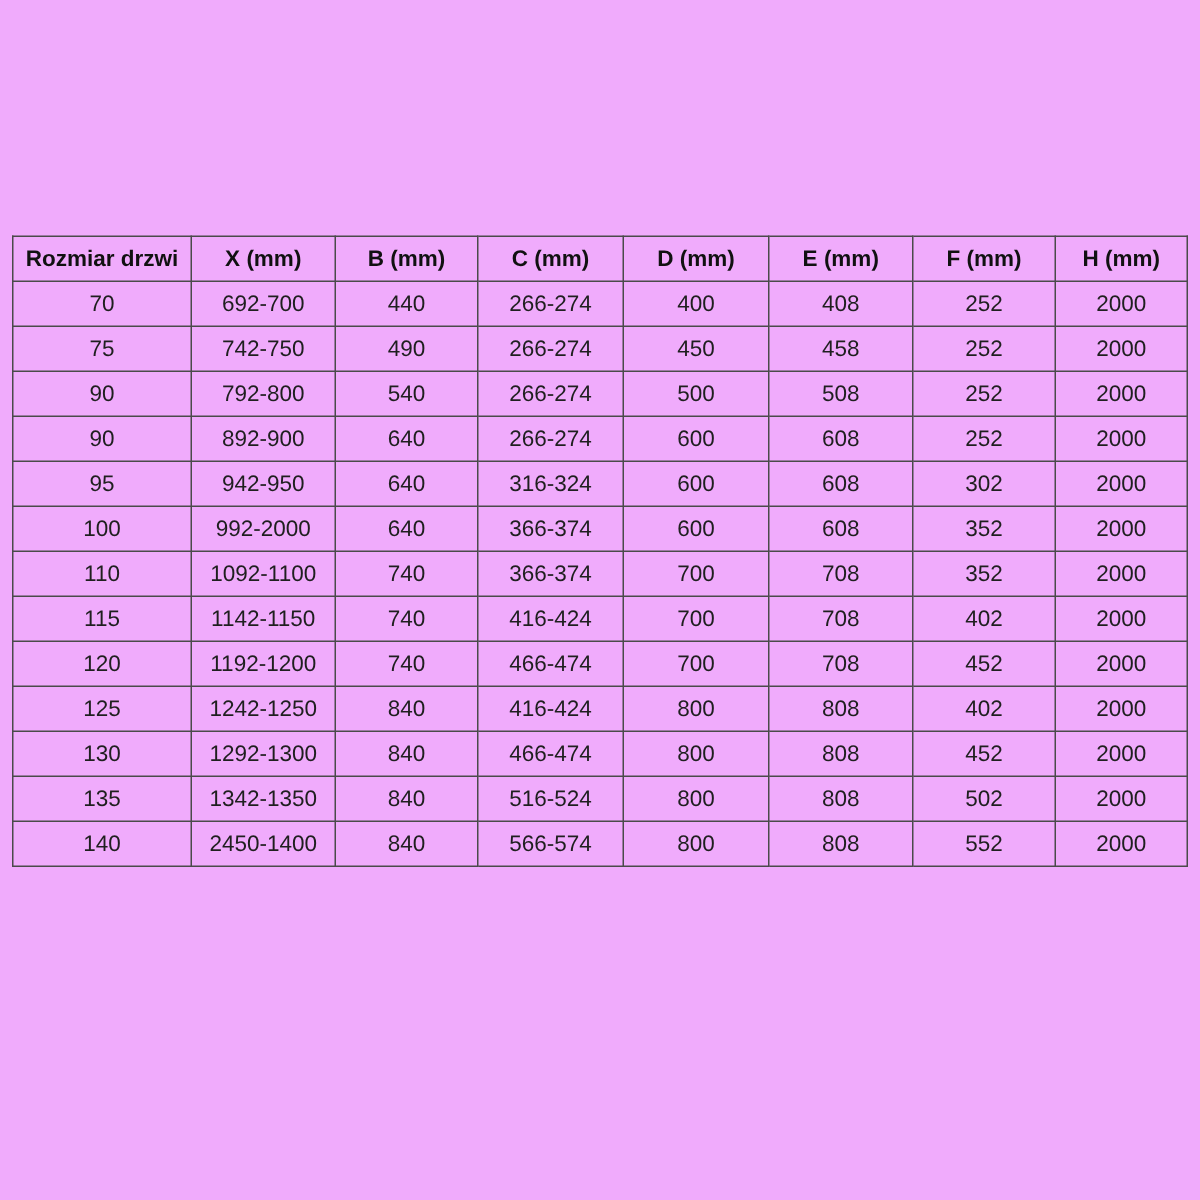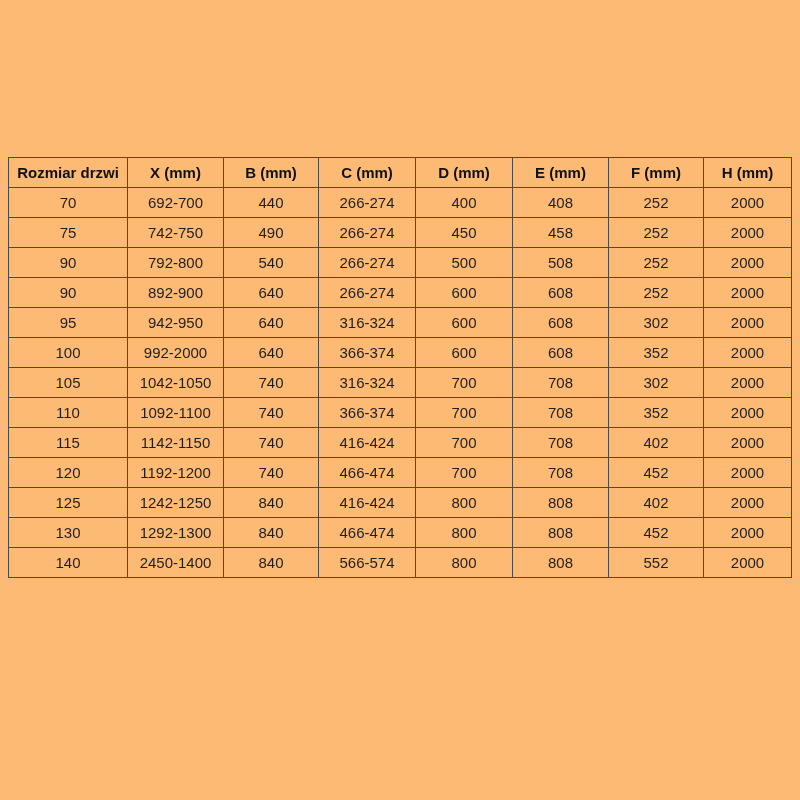--- a/index.html
+++ b/index.html
@@ -5,21 +5,21 @@
   html, body {
     margin: 0;
     padding: 0;
     background: #ffffff;
     font-family: "Liberation Sans", sans-serif;
   }
   .page {
     position: relative;
     width: 800px;
     height: 800px;
-    background: #fdba74;
+    background: #f0abfc;
     overflow: hidden;
   }
   table.size-table {
     position: absolute;
     left: 8px;
     top: 157px;
     width: 783px;
     border-collapse: collapse;
     table-layout: fixed;
   }
@@ -122,30 +122,20 @@
           <td>100</td>
           <td>992-2000</td>
           <td>640</td>
           <td>366-374</td>
           <td>600</td>
           <td>608</td>
           <td>352</td>
           <td>2000</td>
         </tr>
         <tr>
-          <td>105</td>
-          <td>1042-1050</td>
-          <td>740</td>
-          <td>316-324</td>
-          <td>700</td>
-          <td>708</td>
-          <td>302</td>
-          <td>2000</td>
-        </tr>
-        <tr>
           <td>110</td>
           <td>1092-1100</td>
           <td>740</td>
           <td>366-374</td>
           <td>700</td>
           <td>708</td>
           <td>352</td>
           <td>2000</td>
         </tr>
         <tr>
@@ -182,20 +172,30 @@
           <td>130</td>
           <td>1292-1300</td>
           <td>840</td>
           <td>466-474</td>
           <td>800</td>
           <td>808</td>
           <td>452</td>
           <td>2000</td>
         </tr>
         <tr>
+          <td>135</td>
+          <td>1342-1350</td>
+          <td>840</td>
+          <td>516-524</td>
+          <td>800</td>
+          <td>808</td>
+          <td>502</td>
+          <td>2000</td>
+        </tr>
+        <tr>
           <td>140</td>
           <td>2450-1400</td>
           <td>840</td>
           <td>566-574</td>
           <td>800</td>
           <td>808</td>
           <td>552</td>
           <td>2000</td>
         </tr>
       </tbody>

